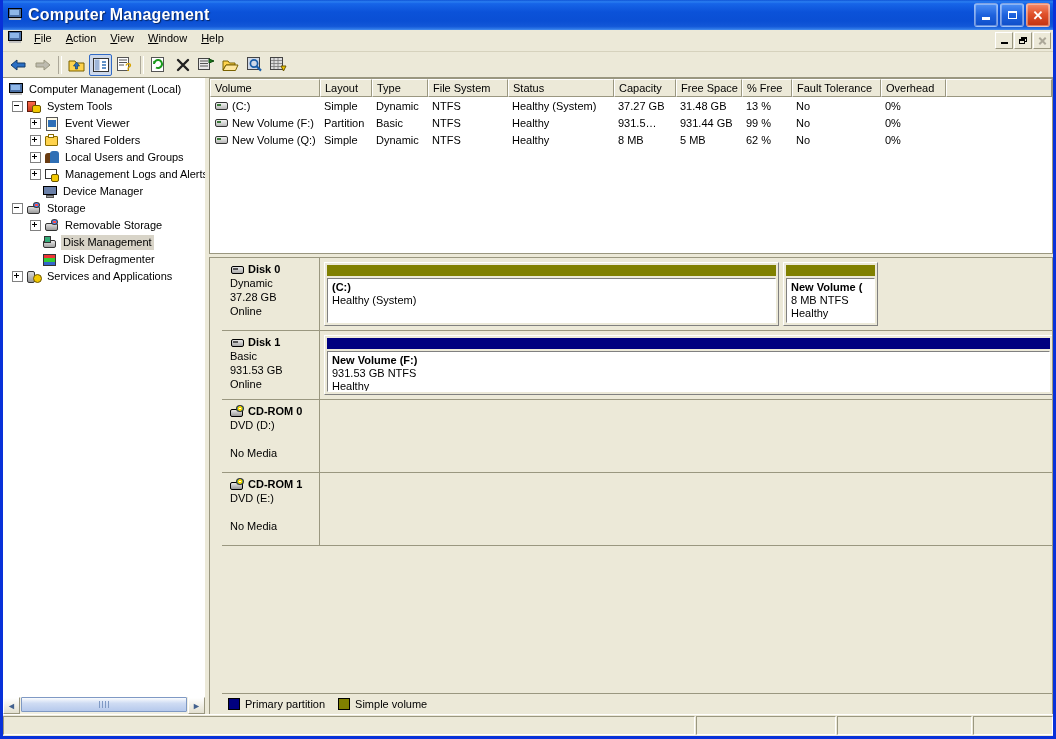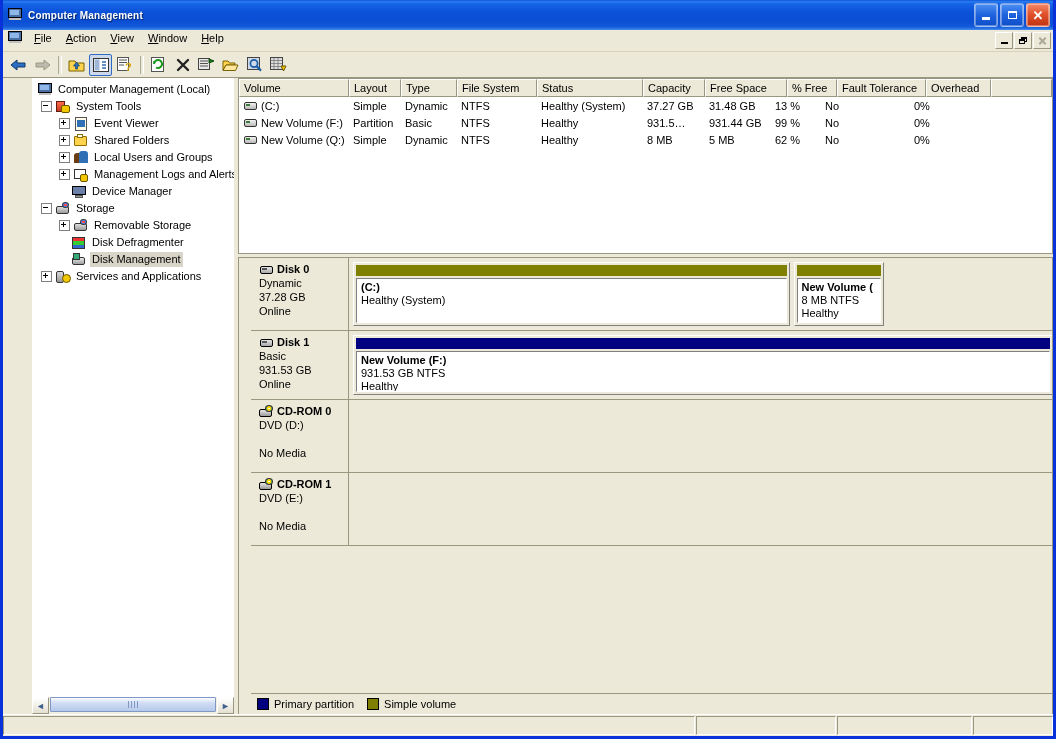--- a/index.html
+++ b/index.html
@@ -26,21 +26,21 @@
     height: 30px; flex: 0 0 30px;
     background: linear-gradient(to bottom,
        #0f54d6 0%, #2a7ef1 6%, #1765e8 12%, #0b52d9 40%,
        #0a4fd4 70%, #1358d8 88%, #2f7ae8 97%, #4e92ef 100%);
     display: flex; align-items: center;
     padding-left: 4px;
     position: relative;
   }
   .title-icon { width: 16px; height: 16px; margin-right: 5px; position: relative; flex:0 0 16px;}
   .title-text {
-    color: #fff; font-weight: bold; font-size: 10px;
+    color: #fff; font-weight: bold; font-size: 16px;
     text-shadow: 1px 1px 1px rgba(0,0,0,.55);
     letter-spacing: .2px;
     text-align: center;
   }
   .title-btns { position: absolute; right: 3px; top: 3px; display: flex; gap: 2px; }
   .tbtn {
     width: 22px; height: 22px; border-radius: 3px;
     border: 1px solid #ffffff7a;
     position: relative;
     box-shadow: inset 0 0 0 1px rgba(255,255,255,.35);
@@ -99,21 +99,20 @@
   .tb-sep { width: 2px; height: 18px; border-left: 1px solid #aca899; border-right: 1px solid #fff; margin: 0 3px; }
 
   
   .body { flex: 1 1 auto; display: flex; min-height: 0; background:#ece9d8; }
   .leftpane {
     width: 202px; flex: 0 0 202px;
     display: flex; flex-direction: column;
     background: #fef9c3;
     border-right: 1px solid #ece9d8;
     position: relative;
-    margin-left: 29px;
   }
   .tree {
     flex: 1 1 auto; overflow: hidden; background: #fff;
     border: 1px solid #fff; border-right: 0;
     padding-top: 2px; position: relative;
   }
   .vsplit { width: 3px; flex: 0 0 3px; background: #ece9d8; }
   .rightpane { flex: 1 1 auto; display: flex; flex-direction: column; min-width: 0; background: #ece9d8; }
 
   
@@ -442,32 +441,32 @@
           <div class="tlabel">Storage</div>
         </div>
 
         <div class="trow">
           <div class="tind" style="width:26px"></div>
           <div class="tbox plus"></div>
           <div class="ticon ic-storage"></div>
           <div class="tlabel">Removable Storage</div>
         </div>
 
+        <div class="trow selected">
+          <div class="tind" style="width:26px"></div>
+          <div class="tbox-spacer"></div>
+          <div class="ticon ic-diskmgmt"></div>
+          <div class="tlabel">Disk Management</div>
+        </div>
+
         <div class="trow">
           <div class="tind" style="width:26px"></div>
           <div class="tbox-spacer"></div>
           <div class="ticon ic-defrag"></div>
           <div class="tlabel">Disk Defragmenter</div>
-        </div>
-
-        <div class="trow selected">
-          <div class="tind" style="width:26px"></div>
-          <div class="tbox-spacer"></div>
-          <div class="ticon ic-diskmgmt"></div>
-          <div class="tlabel">Disk Management</div>
         </div>
 
         <div class="trow">
           <div class="tind" style="width:8px"></div>
           <div class="tbox plus"></div>
           <div class="ticon ic-services"></div>
           <div class="tlabel">Services and Applications</div>
         </div>
       </div>
 
@@ -487,21 +486,21 @@
     <div class="rightpane">
 
       <div class="volpane">
         <div class="vhead">
           <div class="vhcell" style="width:110px">Volume</div>
           <div class="vhcell" style="width:52px">Layout</div>
           <div class="vhcell" style="width:56px">Type</div>
           <div class="vhcell" style="width:80px">File System</div>
           <div class="vhcell" style="width:106px">Status</div>
           <div class="vhcell" style="width:62px">Capacity</div>
-          <div class="vhcell" style="width:82px">Free Space</div>
+          <div class="vhcell" style="width:66px">Free Space</div>
           <div class="vhcell" style="width:50px">% Free</div>
           <div class="vhcell" style="width:89px">Fault Tolerance</div>
           <div class="vhcell" style="width:65px">Overhead</div>
           <div class="vhcell" style="flex:1 1 auto"></div>
         </div>
         <div class="vbody">
 
           <div class="vrow">
             <div class="vcell" style="width:110px">
               <span class="vol-icon ic-voldrive"></span>

